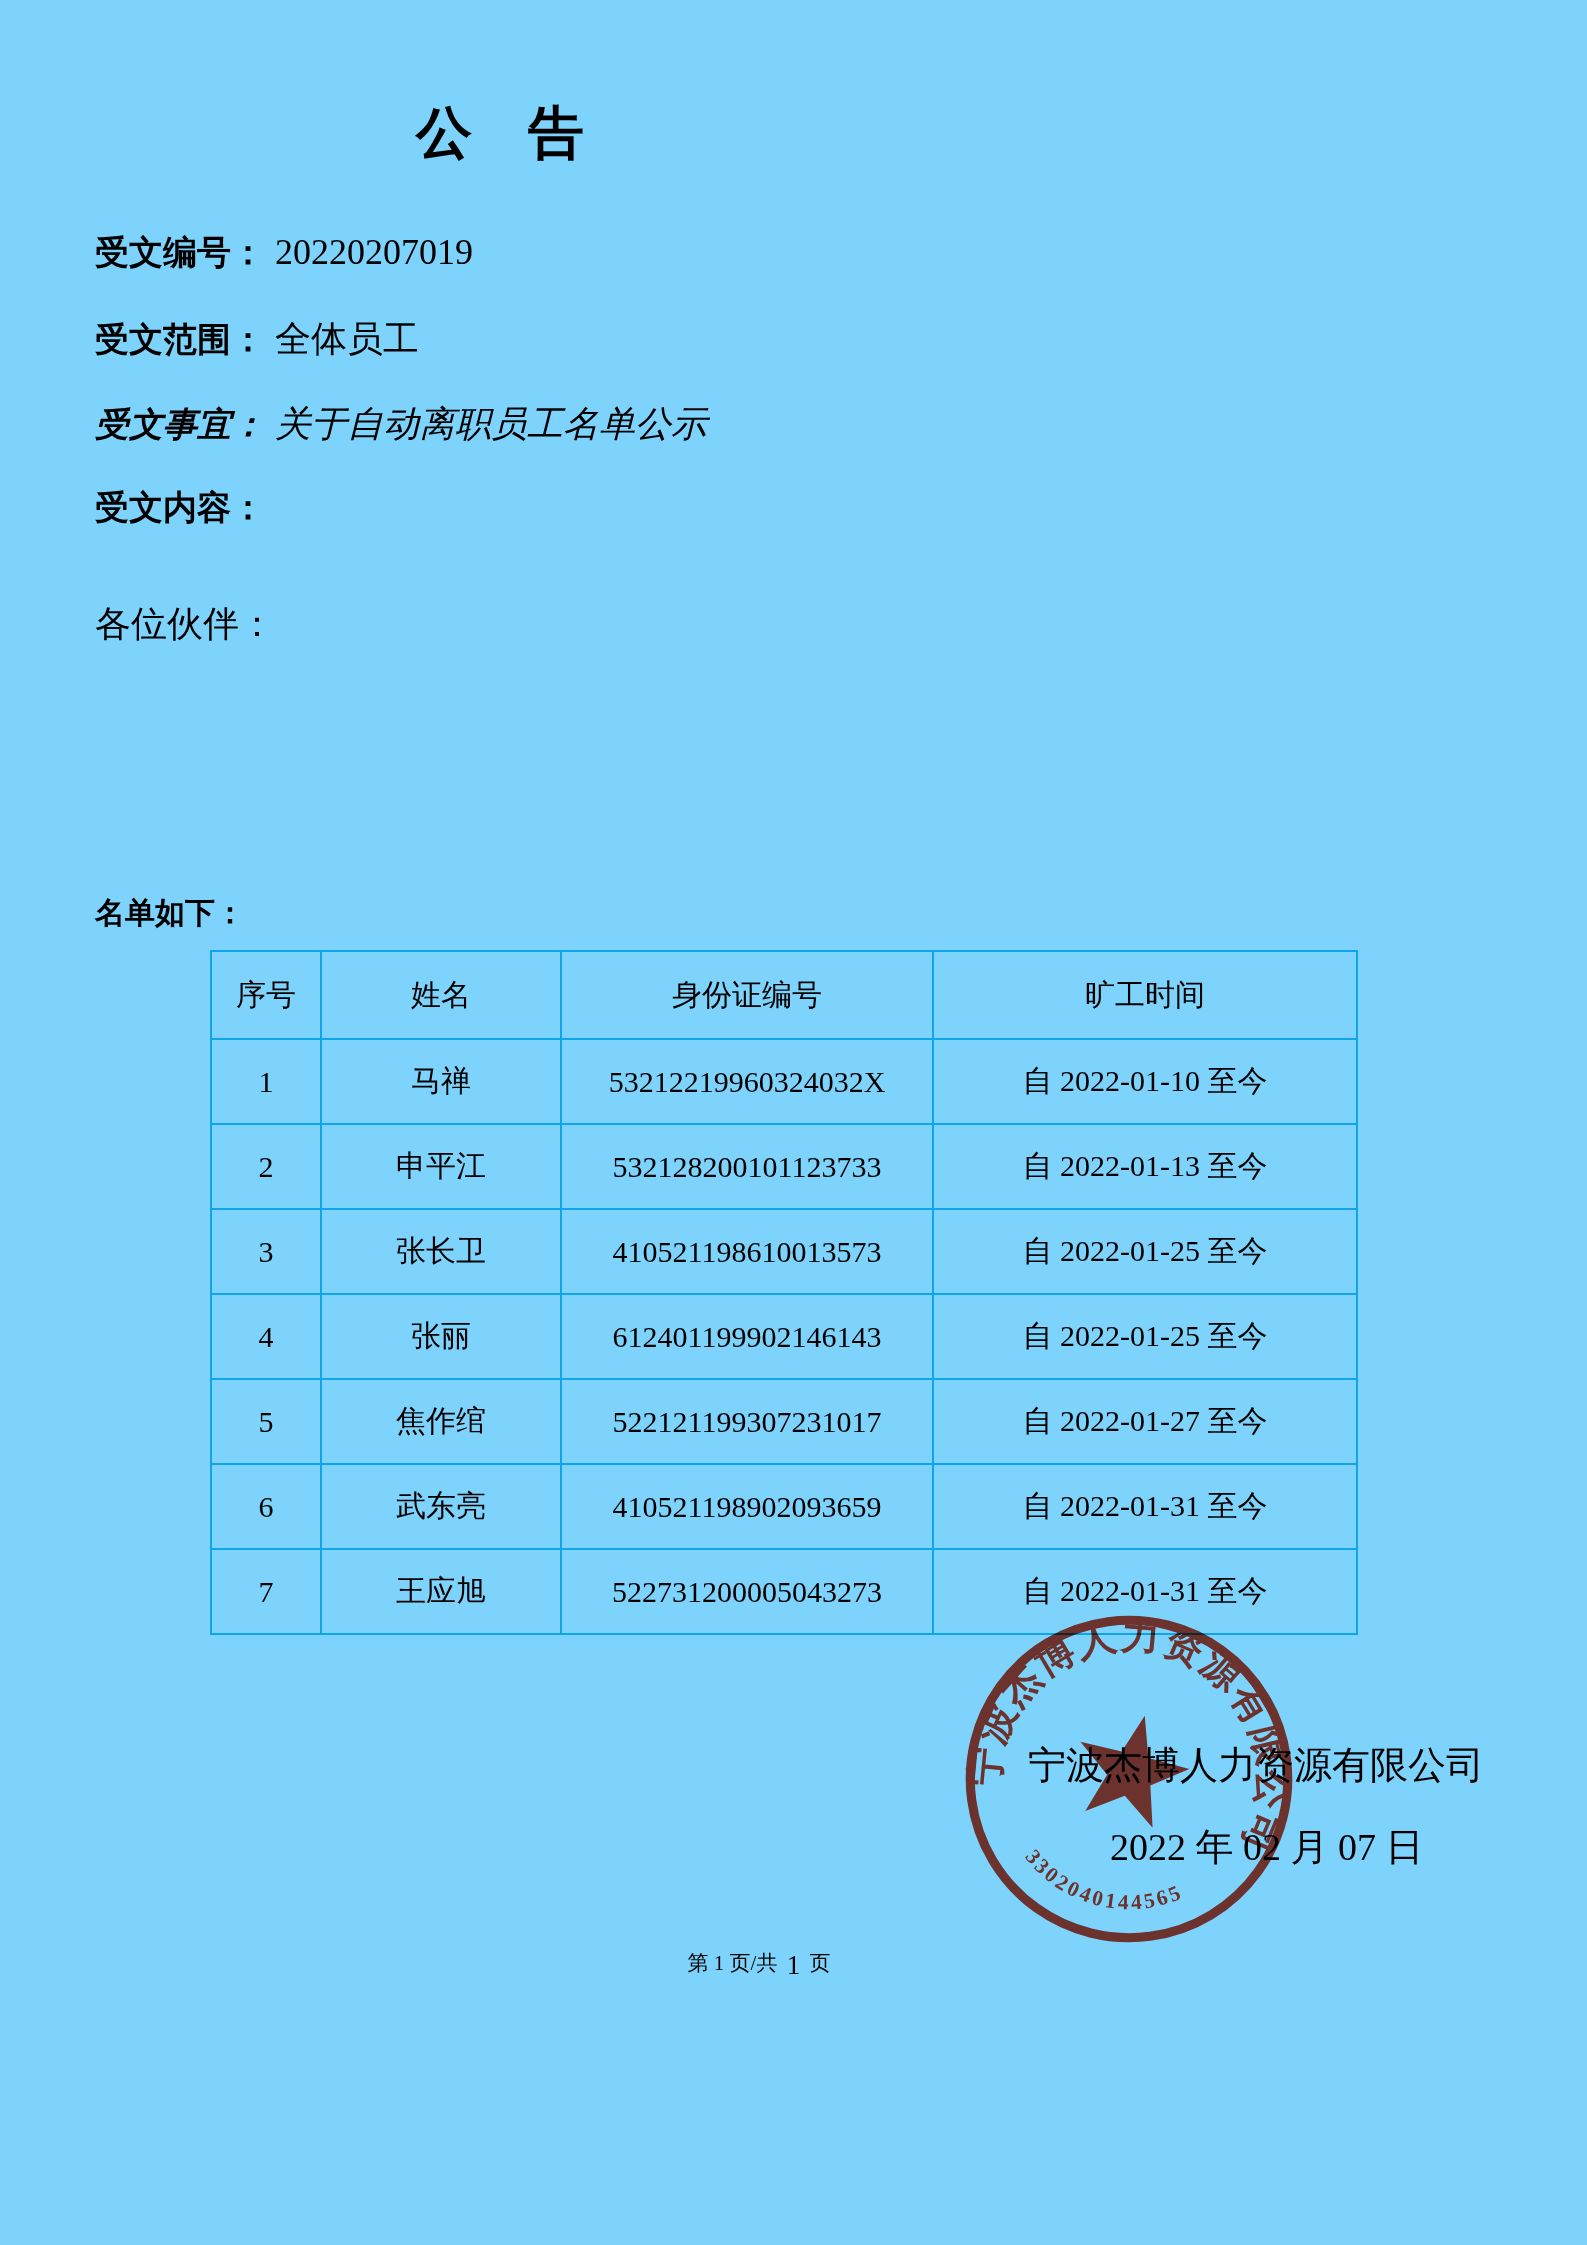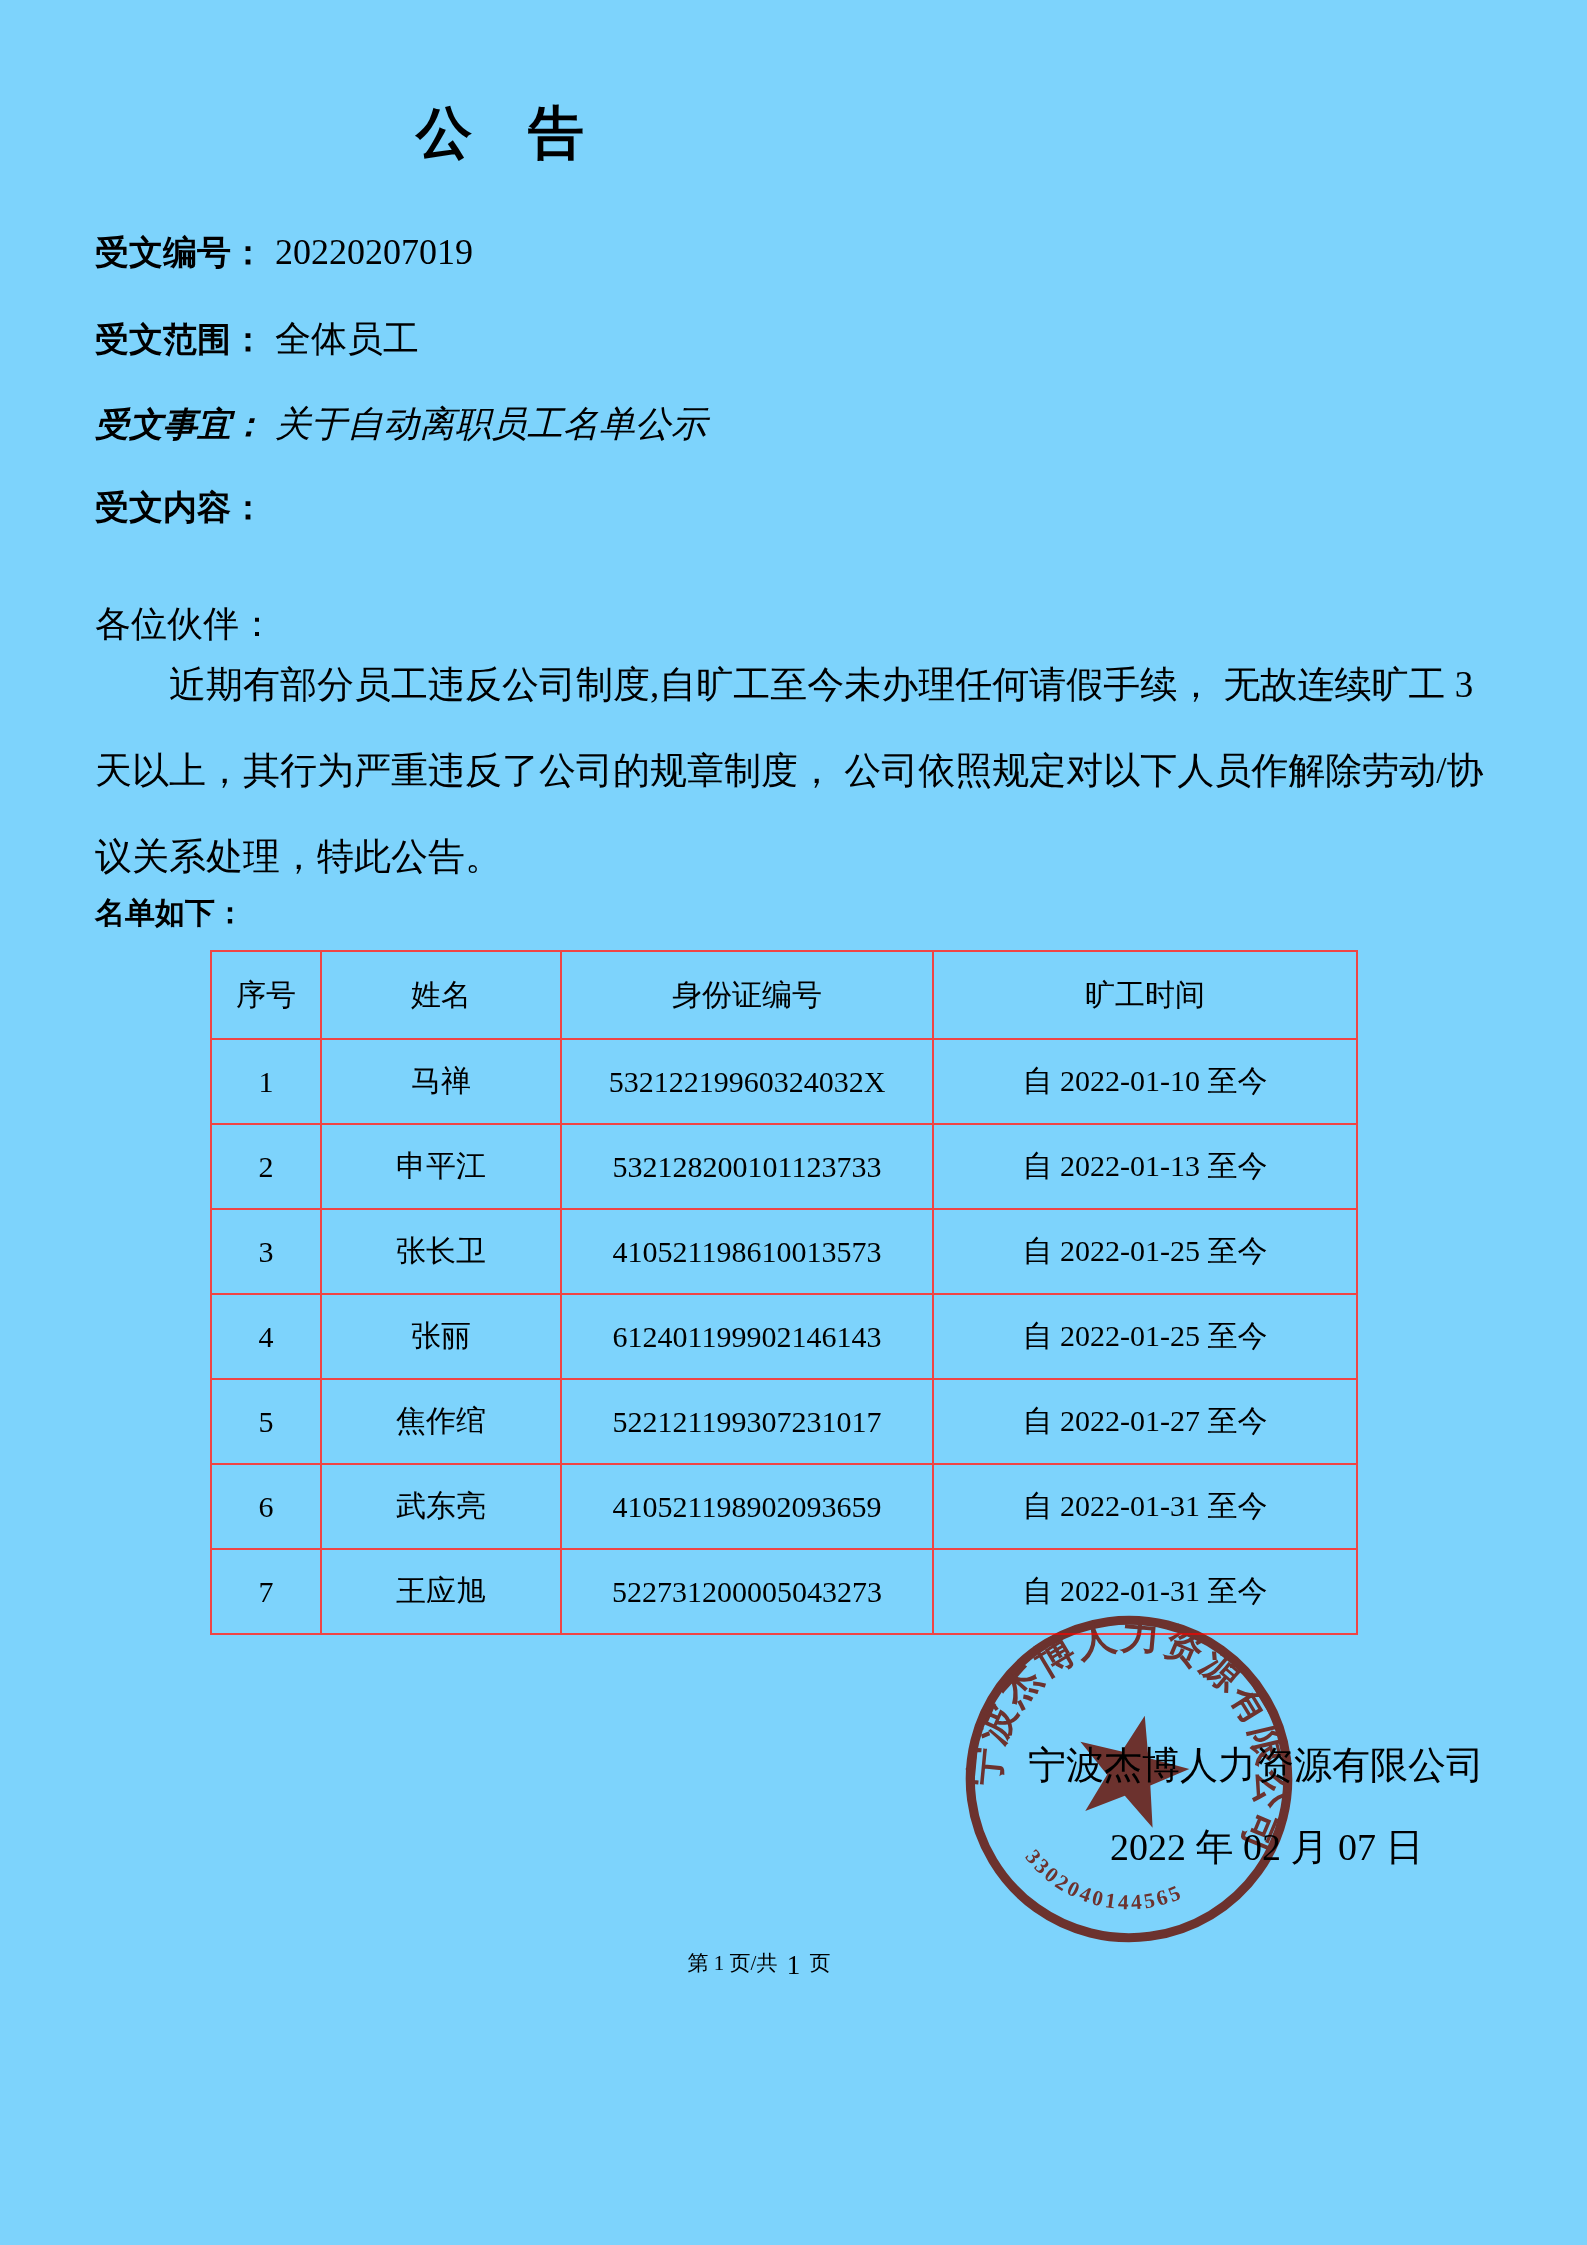--- a/index.html
+++ b/index.html
@@ -23,21 +23,21 @@
   .salutation{position:absolute;top:600px;left:95px;font-size:36px;}
   .para{position:absolute;top:642px;left:95px;width:1210px;}
   .pline{font-size:37px;line-height:86px;white-space:nowrap;}
   .pline.indent{text-indent:74px;}
   .list-intro{position:absolute;top:893px;left:95px;font-size:30px;font-weight:700;}
   .roster{
     position:absolute;top:950px;left:210px;
     border-collapse:collapse;table-layout:fixed;
   }
   .roster th,.roster td{
-    border:2px solid #ef4444;
+    border:2px solid #0ea5e9;
     text-align:center;vertical-align:middle;
     font-weight:400;font-size:30px;
     padding:16px;
   }
   .roster tr.hdr{height:88px;}
   .roster tr.drow{height:85px;}
   .sig-company{position:absolute;top:1740px;left:1028px;font-size:38px;white-space:nowrap;}
   .sig-date{position:absolute;top:1822px;left:1110px;font-size:38px;white-space:nowrap;}
   .stamp{
     position:absolute;top:1604px;left:954px;width:350px;height:350px;
@@ -63,25 +63,20 @@
   </div>
   <div class="field f3">
     <span class="flabel">受文事宜：</span><span class="fvalue">关于自动离职员工名单公示</span>
   </div>
   <div class="field f4">
     <span class="flabel">受文内容：</span><span class="fvalue"></span>
   </div>
 
   <div class="salutation">各位伙伴：</div>
 
-  <div class="para">
-    <div class="pline indent">近期有部分员工违反公司制度,自旷工至今未办理任何请假手续， 无故连续旷工 3</div>
-    <div class="pline">天以上，其行为严重违反了公司的规章制度， 公司依照规定对以下人员作解除劳动/协</div>
-    <div class="pline">议关系处理，特此公告。</div>
-  </div>
 
   <div class="list-intro">名单如下：</div>
 
   <table class="roster">
     <colgroup>
       <col style="width:110px">
         <col style="width:240px">
         <col style="width:372px">
         <col style="width:424px">
     </colgroup>

